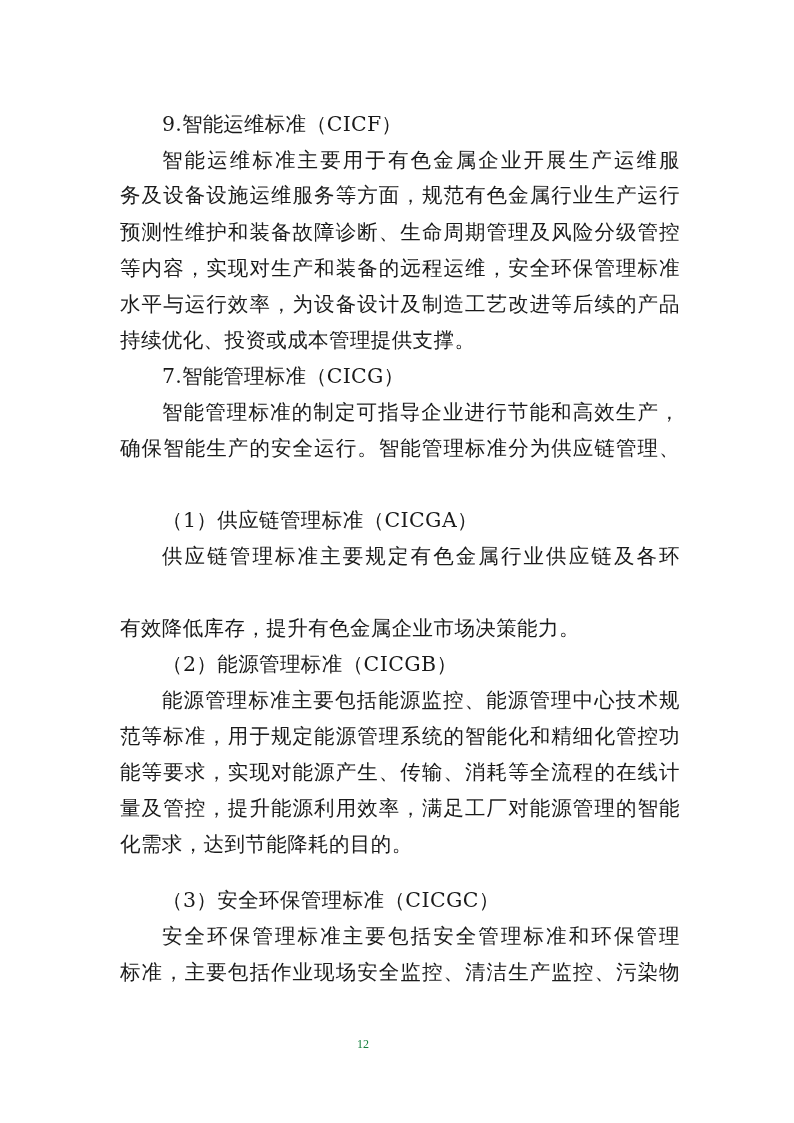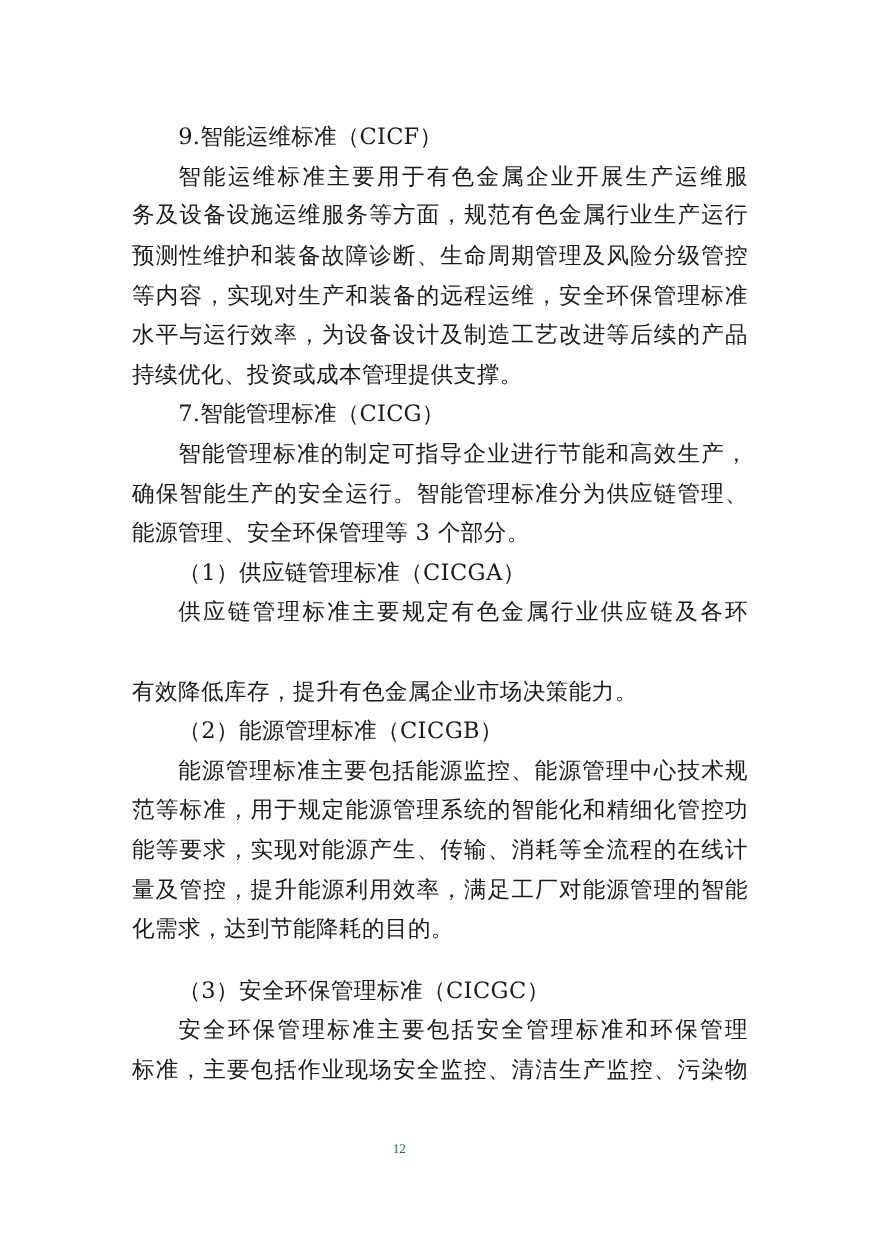--- a/index.html
+++ b/index.html
@@ -59,21 +59,20 @@
   <div class="line indent justify" style="top:146px;">智能运维标准主要用于有色金属企业开展生产运维服</div>
   <div class="line justify" style="top:168px;margin-top:13px;">务及设备设施运维服务等方面，规范有色金属行业生产运行</div>
   <div class="line justify" style="top:218px;">预测性维护和装备故障诊断、生命周期管理及风险分级管控</div>
   <div class="line justify" style="top:254px;">等内容，实现对生产和装备的远程运维，安全环保管理标准</div>
   <div class="line justify" style="top:290px;">水平与运行效率，为设备设计及制造工艺改进等后续的产品</div>
   <div class="line" style="top:326px;">持续优化、投资或成本管理提供支撑。</div>
 
   <div class="line heading" style="top:362px;">7.智能管理标准（CICG）</div>
   <div class="line justify" style="top:434px;">确保智能生产的安全运行。智能管理标准分为供应链管理、</div>
   <div class="line indent justify" style="top:398px;">智能管理标准的制定可指导企业进行节能和高效生产，</div>
-  <div class="line" style="top:470px;">能源管理、安全环保管理等 3 个部分。</div>
 
   <div class="line sub" style="top:506px;">（1）供应链管理标准（CICGA）</div>
   <div class="line indent justify" style="top:542px;">供应链管理标准主要规定有色金属行业供应链及各环</div>
   <div class="line" style="top:614px;">有效降低库存，提升有色金属企业市场决策能力。</div>
 
   <div class="line sub" style="top:650px;">（2）能源管理标准（CICGB）</div>
   <div class="line indent justify" style="top:686px;">能源管理标准主要包括能源监控、能源管理中心技术规</div>
   <div class="line justify" style="top:722px;">范等标准，用于规定能源管理系统的智能化和精细化管控功</div>
   <div class="line justify" style="top:758px;">能等要求，实现对能源产生、传输、消耗等全流程的在线计</div>
   <div class="line justify" style="top:794px;">量及管控，提升能源利用效率，满足工厂对能源管理的智能</div>

